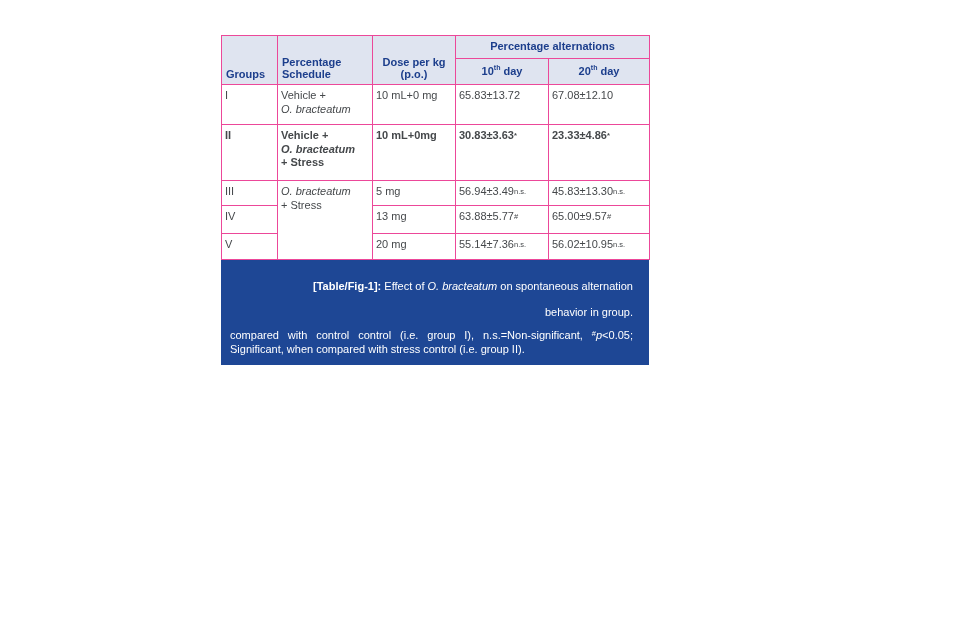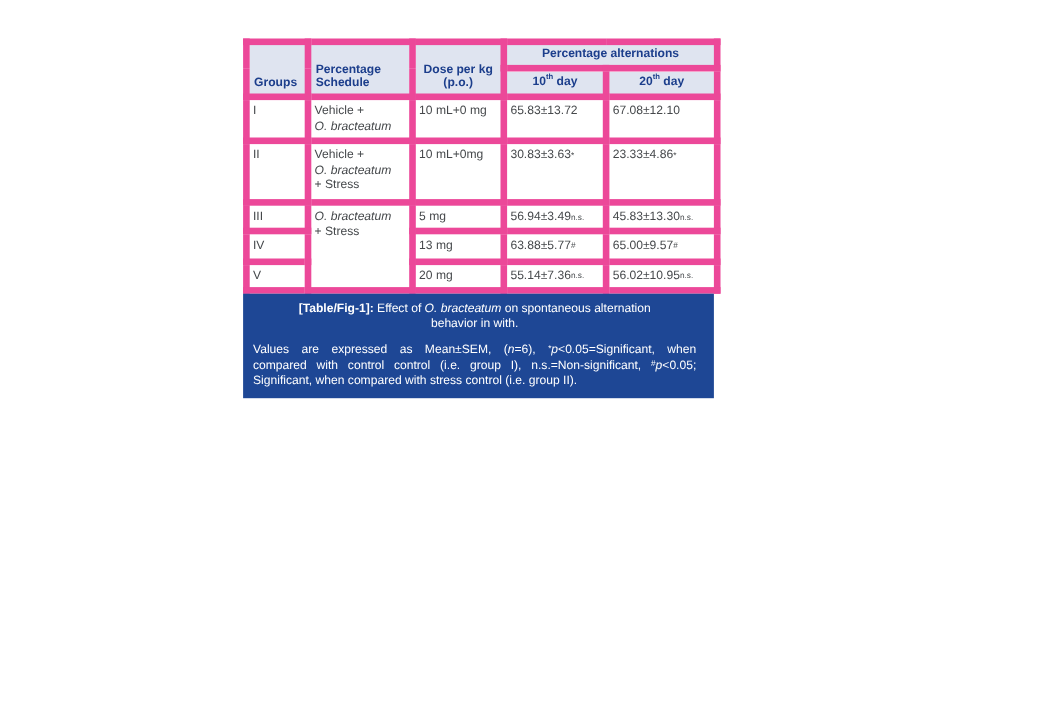--- a/index.html
+++ b/index.html
@@ -17,21 +17,21 @@
     left: 221px;
     top: 35px;
     width: 428px;
   }
   table.data {
     border-collapse: collapse;
     table-layout: fixed;
     width: 428px;
   }
   table.data th, table.data td {
-    border: 6px solid #ec4899;
+    border: 1px solid #ec4899;
     overflow: hidden;
     margin: 0;
   }
   table.data th {
     background: #dfe4f0;
     color: #1c3e8c;
     font-size: 11px;
     font-weight: bold;
     padding: 2px 3px 4px 3px;
   }
@@ -45,21 +45,21 @@
     vertical-align: top;
     padding: 4px 3px 2px 3px;
     line-height: 13.5px;
   }
   td.group-cell { padding-left: 4px; }
   td.treat-cell { padding-left: 5px; }
   td.c { }
   tr.h1 { height: 23px; }
   tr.h2 { height: 26px; }
   tr.r1 { height: 40px; }
-  tr.r2 { height: 56px; }
+  tr.r2 { height: 56px; font-weight: bold; }
   tr.r3 { height: 25px; }
   tr.r4 { height: 28px; margin-top: 15px; }
   tr.r5 { height: 26px; }
   .i { font-style: italic; }
   .b { font-weight: bold; }
   .sup {
     font-size: 7.5px;
     vertical-align: top;
     position: relative;
     top: -0.5px;
@@ -67,21 +67,21 @@
   }
   .th-sup { font-size: 7px; vertical-align: top; position: relative; top: -1px; }
   .caption {
     background: #1e4795;
     color: #ffffff;
     width: 428px;
     min-height: 94px;
     padding: 8px 16px 9px 9px;
     font-size: 11px;
   }
-  .cap-line { line-height: 13.5px; text-align: center; }
+  .cap-line { line-height: 13.5px; text-align: right; margin-top: 12px; }
   .cap-note { margin-top: 9px; }
   .cap-note-line {
     line-height: 14px;
     text-align: justify;
     text-align-last: justify;
   }
   .cap-note-line.last { text-align-last: left; }
   .cap-sup { font-size: 7.5px; vertical-align: top; position: relative; top: -1px; }
 </style>
 </head>
@@ -166,23 +166,22 @@
           <td class="c">20 mg</td>
           <td class="c"><span>55.14±7.36</span><span class="sup">n.s.</span></td>
           <td class="c"><span>56.02±10.95</span><span class="sup">n.s.</span></td>
         </tr>
       </tbody>
     </table>
 
     <div class="caption">
       <div class="cap-title">
         <div class="cap-line"><span class="b">[Table/Fig-1]:</span><span> Effect of </span><span class="i">O. bracteatum</span><span> on spontaneous alternation</span></div>
-        <div class="cap-line"><span>behavior in with.</span></div>
+        <div class="cap-line"><span>behavior in group.</span></div>
       </div>
       <div class="cap-note">
-        <div class="cap-note-line"><span>Values are expressed as Mean±SEM, (</span><span class="i">n</span><span>=6), </span><span class="cap-sup">*</span><span class="i">p</span><span>&lt;0.05=Significant, when</span></div>
         <div class="cap-note-line"><span>compared with control control (i.e. group I), n.s.=Non-significant, </span><span class="cap-sup">#</span><span class="i">p</span><span>&lt;0.05;</span></div>
         <div class="cap-note-line last"><span>Significant, when compared with stress control (i.e. group II).</span></div>
       </div>
     </div>
 
   </div>
 </div>
 
 </body></html>

